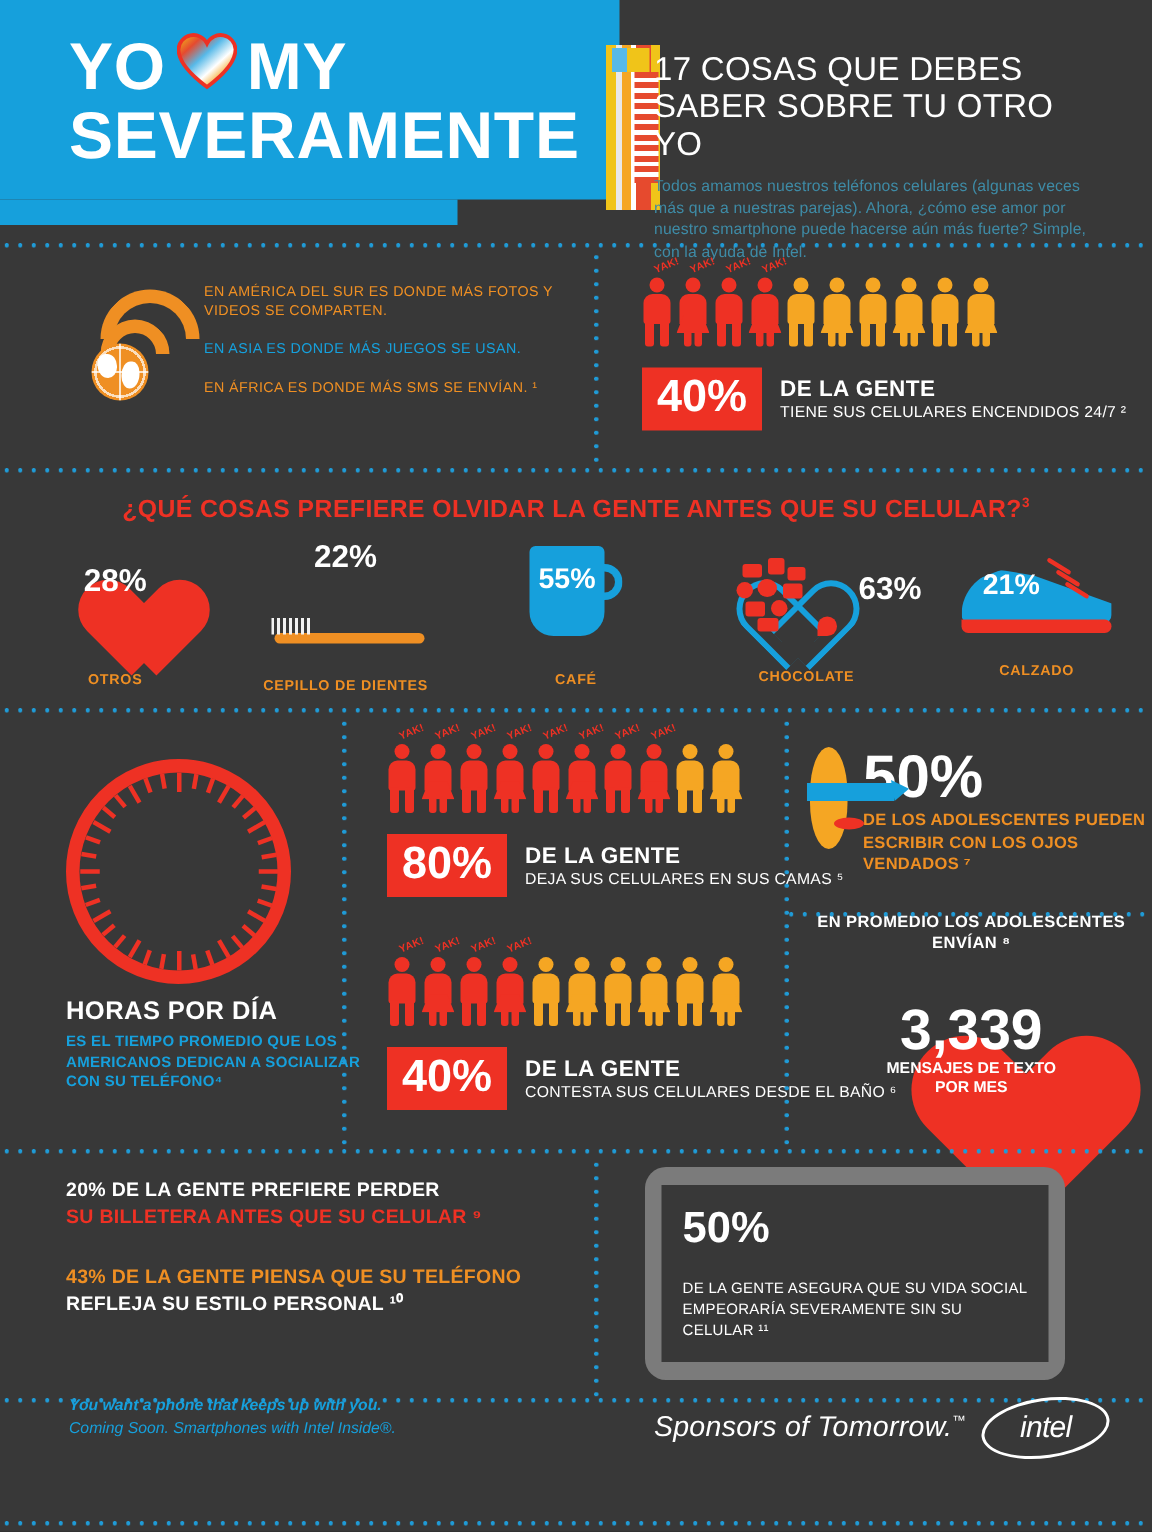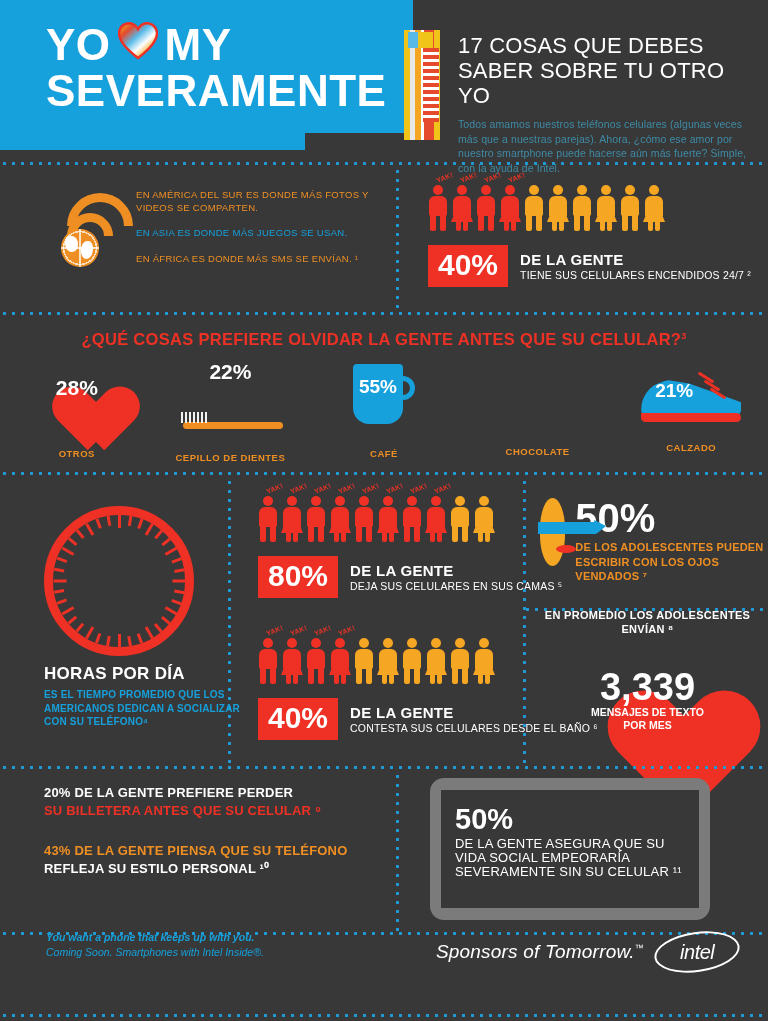--- a/index.html
+++ b/index.html
@@ -47,21 +47,21 @@
     overflow:hidden;
   }
   .phone-strip .rows {
     position:absolute; left:54%; top:16%; width:42%; height:68%;
     background:repeating-linear-gradient(180deg,#e64a2e 0 4px, #ffffff 4px 7px);
   }
   .phone-strip .topbit {
     position:absolute; left:10%; top:2%; width:70%; height:14%;
     background:linear-gradient(90deg,#57b9e8 0 40%, #f0c419 40% 100%);
   }
-  .hdr-right { position:absolute; left:458px; top:33px; width:300px; }
+  .hdr-right { position:absolute; left:436px; top:33px; width:300px; }
   .hdr-h2 {
     font-size:22px; font-weight:normal; line-height:25px; color:#ffffff;
     letter-spacing:0.2px;
   }
   .hdr-p {
     margin-top:9px; font-size:10.5px; line-height:14.5px; color:#3e8ba6;
     letter-spacing:0.1px;
   }
 
   
@@ -220,21 +220,21 @@
   
   .sec4 { position:absolute; left:0; top:772px; width:768px; height:160px; }
   .s4-left { position:absolute; left:44px; top:12px; width:330px; }
   .s4-block { margin-bottom:22px; font-size:13px; font-weight:bold; line-height:18px; letter-spacing:0.2px; }
   .phone-card {
     position:absolute; left:430px; top:6px; width:280px; height:142px;
     background:#7b7b7b; border-radius:14px; padding:12px 11px;
   }
   .phone-card .screen { width:100%; height:100%; background:#383838; padding:13px 14px; }
   .phone-card .n { font-size:29px; font-weight:bold; line-height:32px; }
-  .phone-card .c { margin-top:2px; font-size:13px; line-height:14px; letter-spacing:0.2px; }
+  .phone-card .c { margin-top:18px; font-size:10px; line-height:14px; letter-spacing:0.2px; }
 
   
   .footer { position:absolute; left:0; top:910px; width:768px; height:83px;font-style:italic; }
   .foot-left { position:absolute; left:46px; top:20px; font-size:10.5px; line-height:15px; color:#16a0dc; font-weight:bold; }
   .foot-left .l2 { font-weight:normal; }
   .foot-right { position:absolute; right:28px; top:22px; display:flex; align-items:center; gap:10px; }
   .sponsor { font-size:19px; letter-spacing:0.2px; }
   .sponsor sup { font-size:9px; }
   .intel-logo {
     position:relative; width:86px; height:40px;
@@ -418,20 +418,36 @@
       <div class="fcell">
         <div class="mug">
           <div class="cup"></div>
             <div class="handle"></div>
           <div class="t">55%</div>
         </div>
         <div class="flabel">CAFÉ</div>
       </div>
 
       <div class="fcell">
+        <div style="display:flex;align-items:center;justify-content:center;gap:4px;">
+          <div class="choc">
+            <div class="outline"></div>
+            <div class="chip" style="left:16px;top:14px;width:13px;height:9px;"></div>
+            <div class="chip" style="left:33px;top:10px;width:11px;height:11px;"></div>
+            <div class="chip" style="left:46px;top:16px;width:12px;height:9px;"></div>
+            <div class="chip" style="left:12px;top:26px;width:11px;height:11px;border-radius:50%;"></div>
+            <div class="chip" style="left:26px;top:24px;width:13px;height:12px;border-radius:50%;"></div>
+            <div class="chip" style="left:43px;top:27px;width:13px;height:10px;"></div>
+            <div class="chip" style="left:18px;top:39px;width:13px;height:10px;"></div>
+            <div class="chip" style="left:35px;top:38px;width:11px;height:11px;border-radius:50%;"></div>
+            <div class="chip" style="left:26px;top:50px;width:14px;height:9px;"></div>
+            <div class="bite"></div>
+          </div>
+          <div class="fpct">63%</div>
+        </div>
         <div class="flabel" style="top:86px">CHOCOLATE</div>
       </div>
 
       <div class="fcell">
         <div class="shoe">
           <div class="body"></div>
           <div class="sole"></div>
           <div class="lace" style="left:56px;top:6px;"></div>
           <div class="lace" style="left:62px;top:14px;"></div>
           <div class="lace" style="left:68px;top:22px;"></div>

